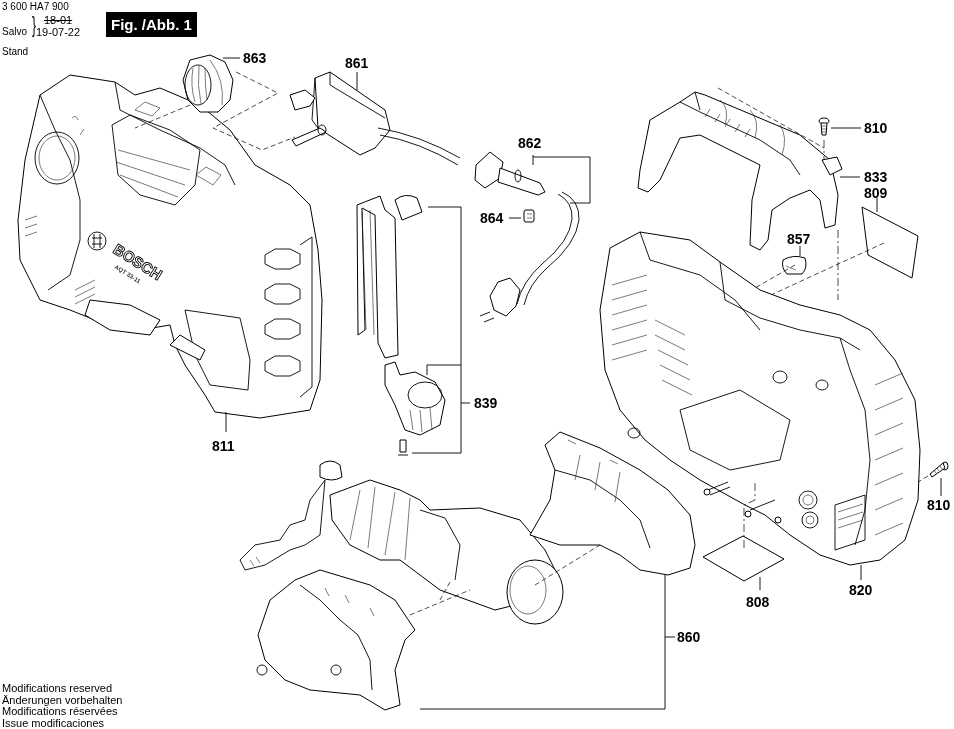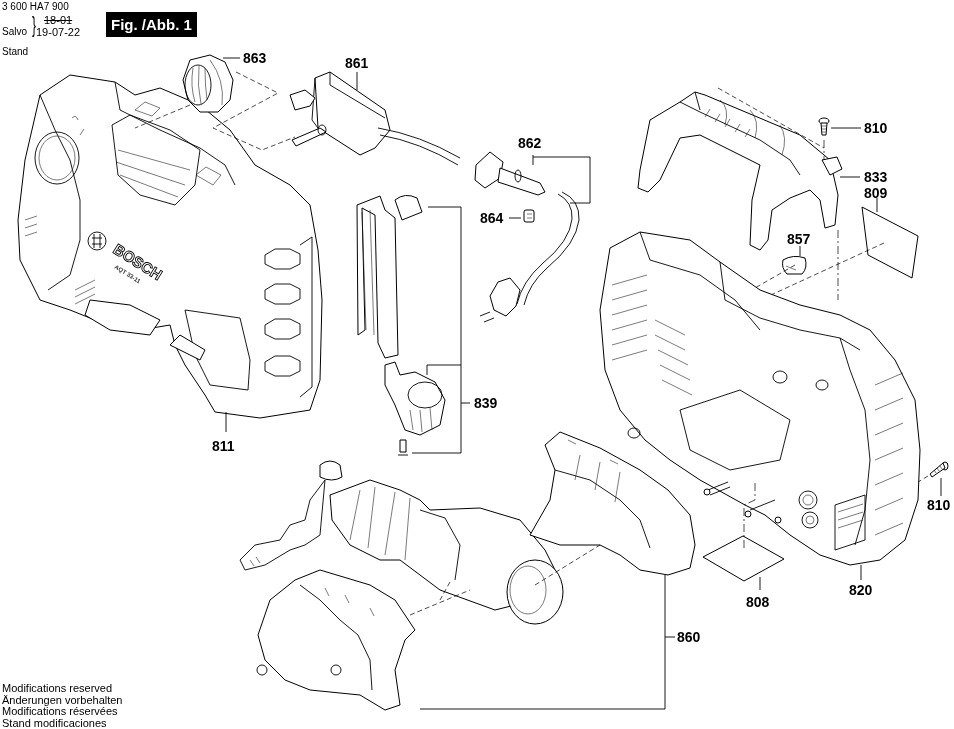--- a/index.html
+++ b/index.html
@@ -241,14 +241,14 @@
   <path class="dash" d="M535,585 L600,545"></path>
   <path class="dash" d="M410,615 L470,590"></path>
   <path class="ln" d="M665,575 L665,709 L420,709 M665,637 L675,637"></path>
   <text class="pn" x="677" y="642">860</text>
 </svg>
 
 <div id="footer">
   <div>Modifications reserved</div>
   <div>Änderungen vorbehalten</div>
   <div>Modifications réservées</div>
-  <div>Stand modificaciones</div>
+  <div>Issue modificaciones</div>
 </div>
 
 </body></html>

